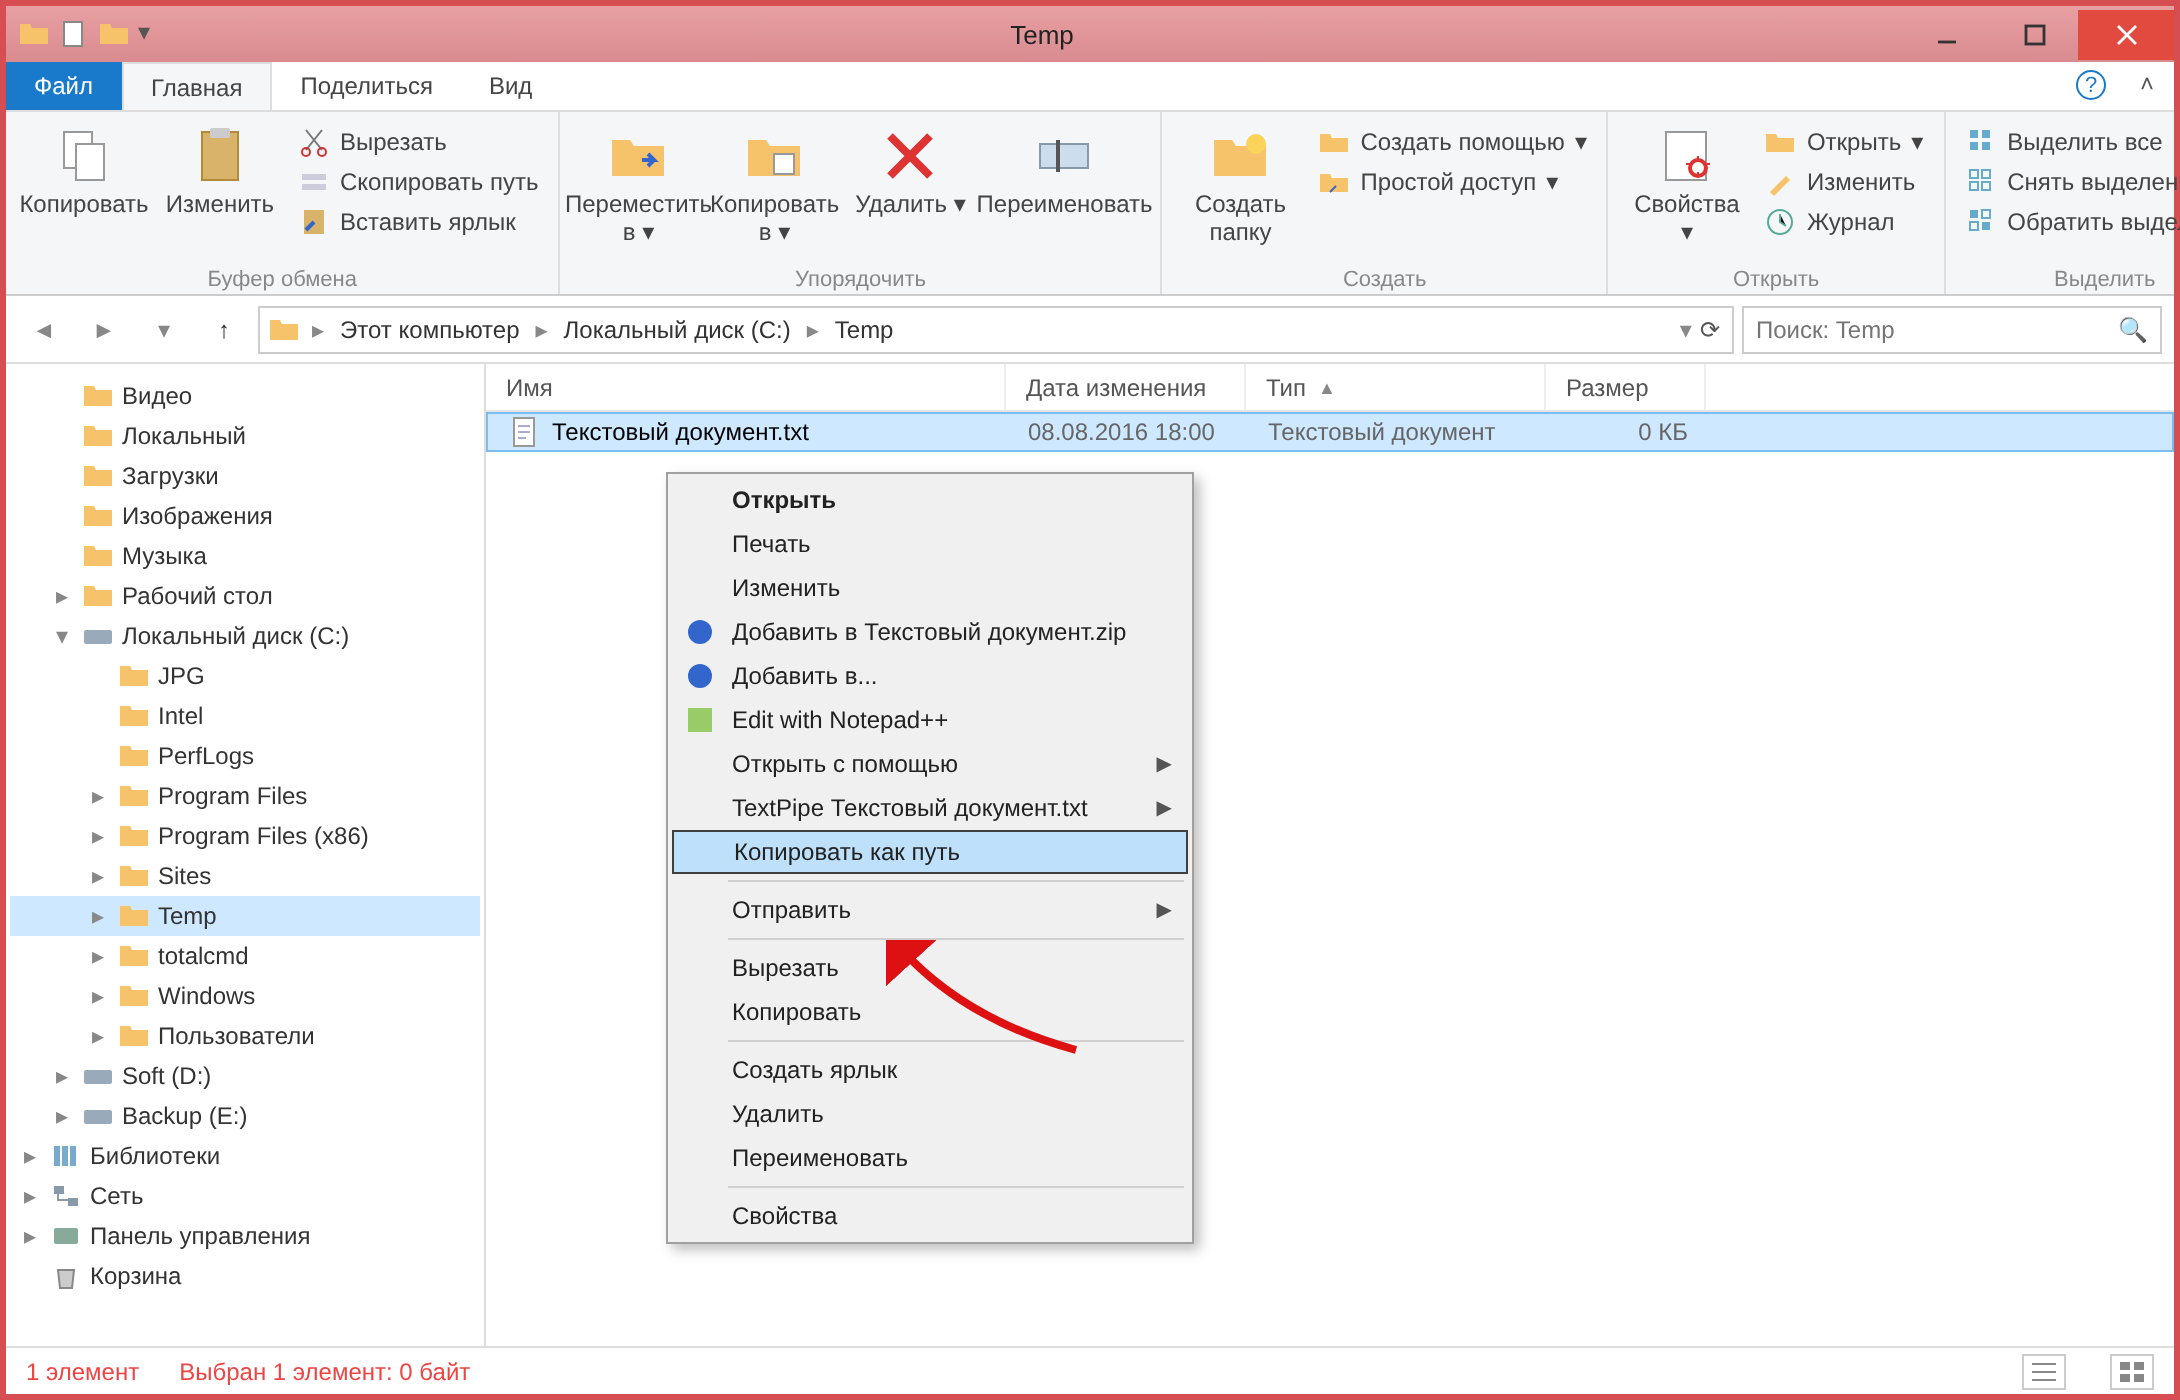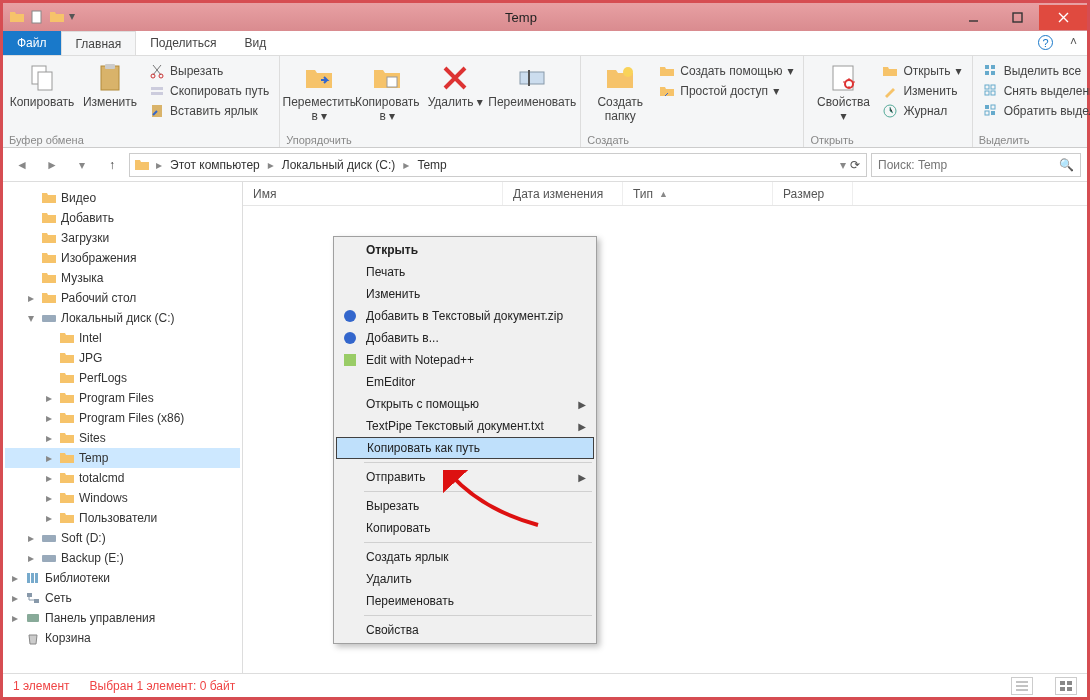--- a/index.html
+++ b/index.html
@@ -19,21 +19,21 @@
 .menubar { height: 25px; background: #fff; border-bottom: 1px solid #ddd; display: flex; align-items: stretch; position: relative; }
 .tab { padding: 0 14px; display: flex; align-items: center; cursor: pointer; color: #444; }
 .tab.file { background: #1979ca; color: #fff; }
 .tab.active { background: #f5f6f7; border-top: 1px solid #ddd; border-left: 1px solid #ddd; border-right: 1px solid #ddd; }
 .menubar .help { position: absolute; right: 34px; top: 4px; color: #1979ca; cursor: pointer; }
 .menubar .chev { position: absolute; right: 10px; top: 4px; color: #555; cursor: pointer; }
 
 .ribbon { height: 92px; background: #f5f6f7; border-bottom: 1px solid #ccc; display: flex; }
 .group { border-right: 1px solid #ddd; padding: 2px 6px 1px; display: flex; flex-direction: column; }
 .group-body { flex: 1; display: flex; align-items: flex-start; gap: 2px; }
-.group-label { color: #888; font-size: 11px; padding-top: 2px; }
+.group-label { text-align: center; color: #888; font-size: 11px; padding-top: 2px; }
 .bigbtn { display: flex; flex-direction: column; align-items: center; justify-content: flex-start; width: 66px; padding: 4px 2px 0; cursor: pointer; text-align: center; color: #444; gap: 2px; }
 .bigbtn .ico { width: 32px; height: 32px; }
 .bigbtn .lab { line-height: 1.15; }
 .stack { display: flex; flex-direction: column; gap: 2px; padding-top: 4px; }
 .smallbtn { display: flex; align-items: center; gap: 5px; padding: 1px 4px; cursor: pointer; color: #444; white-space: nowrap; }
 .smallbtn .ico { width: 16px; height: 16px; flex-shrink: 0; }
 
 .addrbar { height: 34px; display: flex; align-items: center; gap: 4px; padding: 3px 6px; border-bottom: 1px solid #ddd; }
 .navbtn { width: 26px; height: 26px; border-radius: 3px; display: flex; align-items: center; justify-content: center; color: #888; cursor: pointer; }
 .navbtn.enabled { color: #333; }
@@ -330,21 +330,21 @@
           <svg class="ico" viewBox="0 0 16 16">
             <path class="svg-folder" d="M1 3h5l1 2h8v8H1z"></path>
           </svg>
           <span>Видео</span>
         </div>
       <div class="tnode ind1">
           <span class="exp"></span>
           <svg class="ico" viewBox="0 0 16 16">
             <path class="svg-folder" d="M1 3h5l1 2h8v8H1z"></path>
           </svg>
-          <span>Добавить</span>
+          <span>Локальный</span>
         </div>
       <div class="tnode ind1">
           <span class="exp"></span>
           <svg class="ico" viewBox="0 0 16 16">
             <path class="svg-folder" d="M1 3h5l1 2h8v8H1z"></path>
           </svg>
           <span>Загрузки</span>
         </div>
       <div class="tnode ind1">
           <span class="exp"></span>
@@ -373,28 +373,28 @@
             <rect x="1" y="5" width="14" height="7" rx="1" class="svg-drive"></rect>
           </svg>
           <span>Локальный диск (C:)</span>
         </div>
       <div id="c-children">
           <div class="tnode ind2">
             <span class="exp"></span>
             <svg class="ico" viewBox="0 0 16 16">
               <path class="svg-folder" d="M1 3h5l1 2h8v8H1z"></path>
             </svg>
+            <span>JPG</span>
+          </div>
+          <div class="tnode ind2">
+            <span class="exp"></span>
+            <svg class="ico" viewBox="0 0 16 16">
+              <path class="svg-folder" d="M1 3h5l1 2h8v8H1z"></path>
+            </svg>
             <span>Intel</span>
-          </div>
-          <div class="tnode ind2">
-            <span class="exp"></span>
-            <svg class="ico" viewBox="0 0 16 16">
-              <path class="svg-folder" d="M1 3h5l1 2h8v8H1z"></path>
-            </svg>
-            <span>JPG</span>
           </div>
           <div class="tnode ind2">
             <span class="exp"></span>
             <svg class="ico" viewBox="0 0 16 16">
               <path class="svg-folder" d="M1 3h5l1 2h8v8H1z"></path>
             </svg>
             <span>PerfLogs</span>
           </div>
           <div class="tnode ind2">
             <span class="exp">▸</span>
@@ -504,20 +504,32 @@
           </div>
         <div class="col" style="width:150px">
             <span>Тип</span>
             <span class="sort">▲</span>
           </div>
         <div class="col" style="width:80px">
             <span>Размер</span>
           </div>
       </div>
       <div class="filelist">
+        <div class="row selected">
+          <div class="cell" style="width:260px;display:flex;align-items:center;gap:6px">
+            <svg width="16" height="16" viewBox="0 0 16 16">
+                <rect x="3" y="1" width="10" height="14" fill="#fff" stroke="#999"></rect>
+                <path d="M5 5h6M5 8h6M5 11h4" stroke="#aac"></path>
+              </svg>
+            <span>Текстовый документ.txt</span>
+          </div>
+          <div class="cell" style="width:120px;color:#666">08.08.2016 18:00</div>
+          <div class="cell" style="width:150px;color:#666">Текстовый документ</div>
+          <div class="cell" style="width:80px;text-align:right;color:#666">0 КБ</div>
+        </div>
 
         <div class="ctxmenu">
           <div class="mi bold">
               <span>Открыть</span>
             </div>
           <div class="mi">
               <span>Печать</span>
             </div>
           <div class="mi">
               <span>Изменить</span>
@@ -532,23 +544,20 @@
               <svg class="mico" viewBox="0 0 16 16">
                 <circle cx="8" cy="8" r="6" fill="#36c"></circle>
               </svg>
               <span>Добавить в...</span>
             </div>
           <div class="mi">
               <svg class="mico" viewBox="0 0 16 16">
                 <rect x="2" y="2" width="12" height="12" fill="#9c6"></rect>
               </svg>
               <span>Edit with Notepad++</span>
-            </div>
-          <div class="mi">
-              <span>EmEditor</span>
             </div>
           <div class="mi">
               <span>Открыть с помощью</span>
               <span class="sub">▶</span>
             </div>
           <div class="mi">
               <span>TextPipe Текстовый документ.txt</span>
               <span class="sub">▶</span>
             </div>
           <div class="mi highlight">

